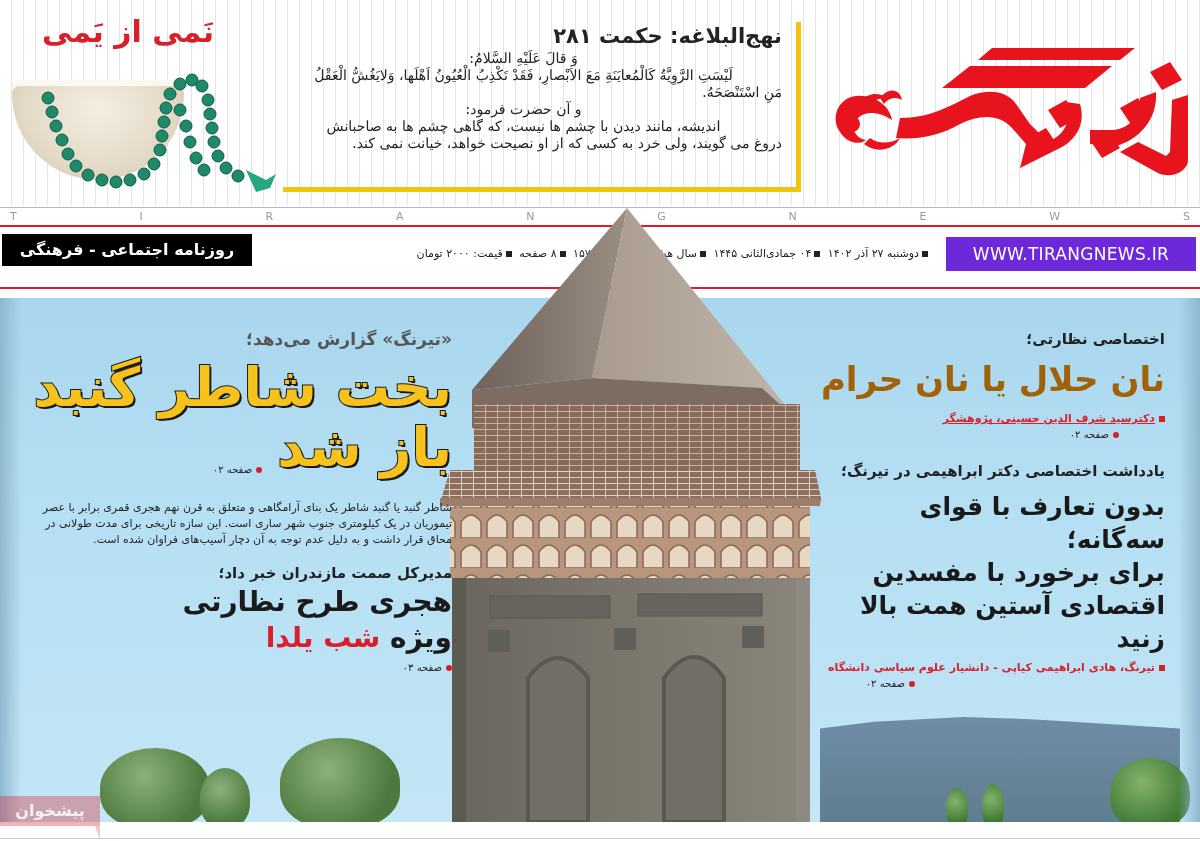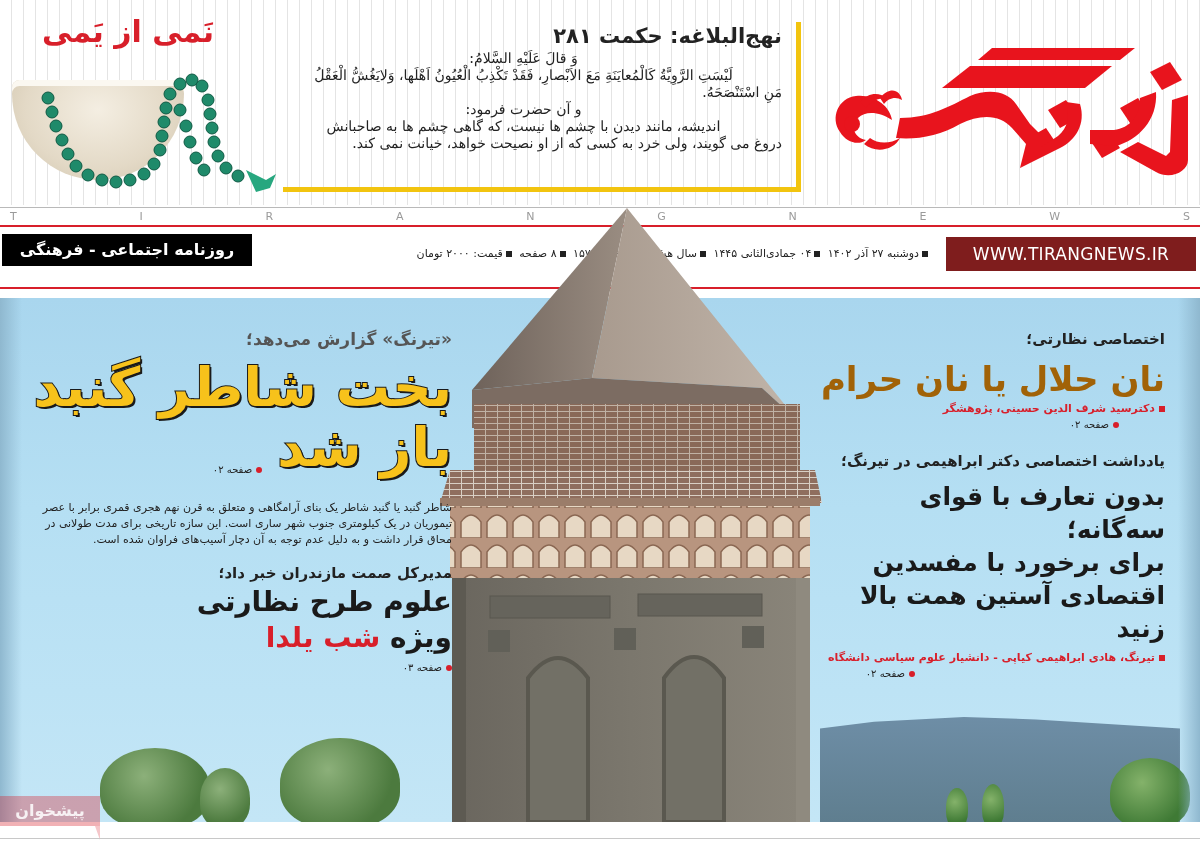--- a/index.html
+++ b/index.html
@@ -48,21 +48,21 @@
       position: absolute; left: 0; top: 227px; width: 1200px; height: 62px;
       background: #ffffff; border-bottom: 2px solid #d81f2a;
     }
     .type-badge {
       position: absolute; left: 2px; top: 7px; width: 250px; height: 32px;
       background: #000000; color: #fff; font-size: 16px; font-weight: bold;
       direction: rtl; text-align: center; line-height: 32px;
     }
     .url-badge {
       position: absolute; left: 946px; top: 10px; width: 250px; height: 34px;
-      background: #7f1d1d; color: #fff; font-size: 17px;
+      background: #6d28d9; color: #fff; font-size: 17px;
       text-align: center; line-height: 34px; letter-spacing: 0.3px;
     }
     .issue-info {
       position: absolute; left: 262px; top: 20px; width: 670px; height: 18px;
       direction: rtl; text-align: right; font-size: 11px; color: #222; white-space: nowrap; overflow: hidden;
     }
     .issue-info .sq { display: inline-block; width: 6px; height: 6px; background: #222; margin: 0 4px 0 3px; vertical-align: middle; }
 
     
     .photo {
@@ -288,35 +288,35 @@
     <div class="big-yellow">بخت شاطر گنبد</div>
     <div class="big-yellow" style="margin-top:0;display:inline-block;">باز شد</div>
     <div class="page-ref" style="display:inline-block;margin-right:10px;vertical-align:bottom;">
       <span class="dot"></span><span>صفحه ۰۲</span>
     </div>
     <p class="lede">شاطر گنبد یا گنبد شاطر یک بنای آرامگاهی و متعلق به قرن نهم هجری قمری برابر با عصر تیموریان در یک کیلومتری جنوب شهر ساری است. این سازه تاریخی برای مدت طولانی در محاق قرار داشت و به دلیل عدم توجه به آن دچار آسیب‌های فراوان شده است.</p>
   </article>
 
   <article style="margin-top:14px;">
     <div class="kicker-dark">مدیرکل صمت مازندران خبر داد؛</div>
-    <div class="big-black">علوم طرح نظارتی</div>
+    <div class="big-black">هجری طرح نظارتی</div>
     <div class="big-black">
       <span>ویژه </span><span class="red">شب یلدا</span>
     </div>
     <div class="page-ref" style="margin-top:4px;">
       <span class="dot"></span><span>صفحه ۰۳</span>
     </div>
   </article>
 </section>
 
 <section class="right-col">
   <article>
     <div class="r-kicker">اختصاصی نظارتی؛</div>
     <div class="r-big" style="margin-top:8px;">نان حلال یا نان حرام</div>
-    <div class="r-author" style="margin-top:0;">
+    <div class="r-author" style="margin-top:10px;text-decoration:underline;">
       <span class="sq"></span><span>دکترسید شرف الدین حسینی، پژوهشگر</span>
     </div>
     <div class="r-page">
       <span class="dot"></span><span>صفحه ۰۲</span>
     </div>
   </article>
 
   <article style="margin-top:18px;">
     <div class="r-kicker">یادداشت اختصاصی دکتر ابراهیمی در تیرنگ؛</div>
     <div class="r-big2" style="margin-top:8px;">بدون تعارف با قوای سه‌گانه؛</div>

